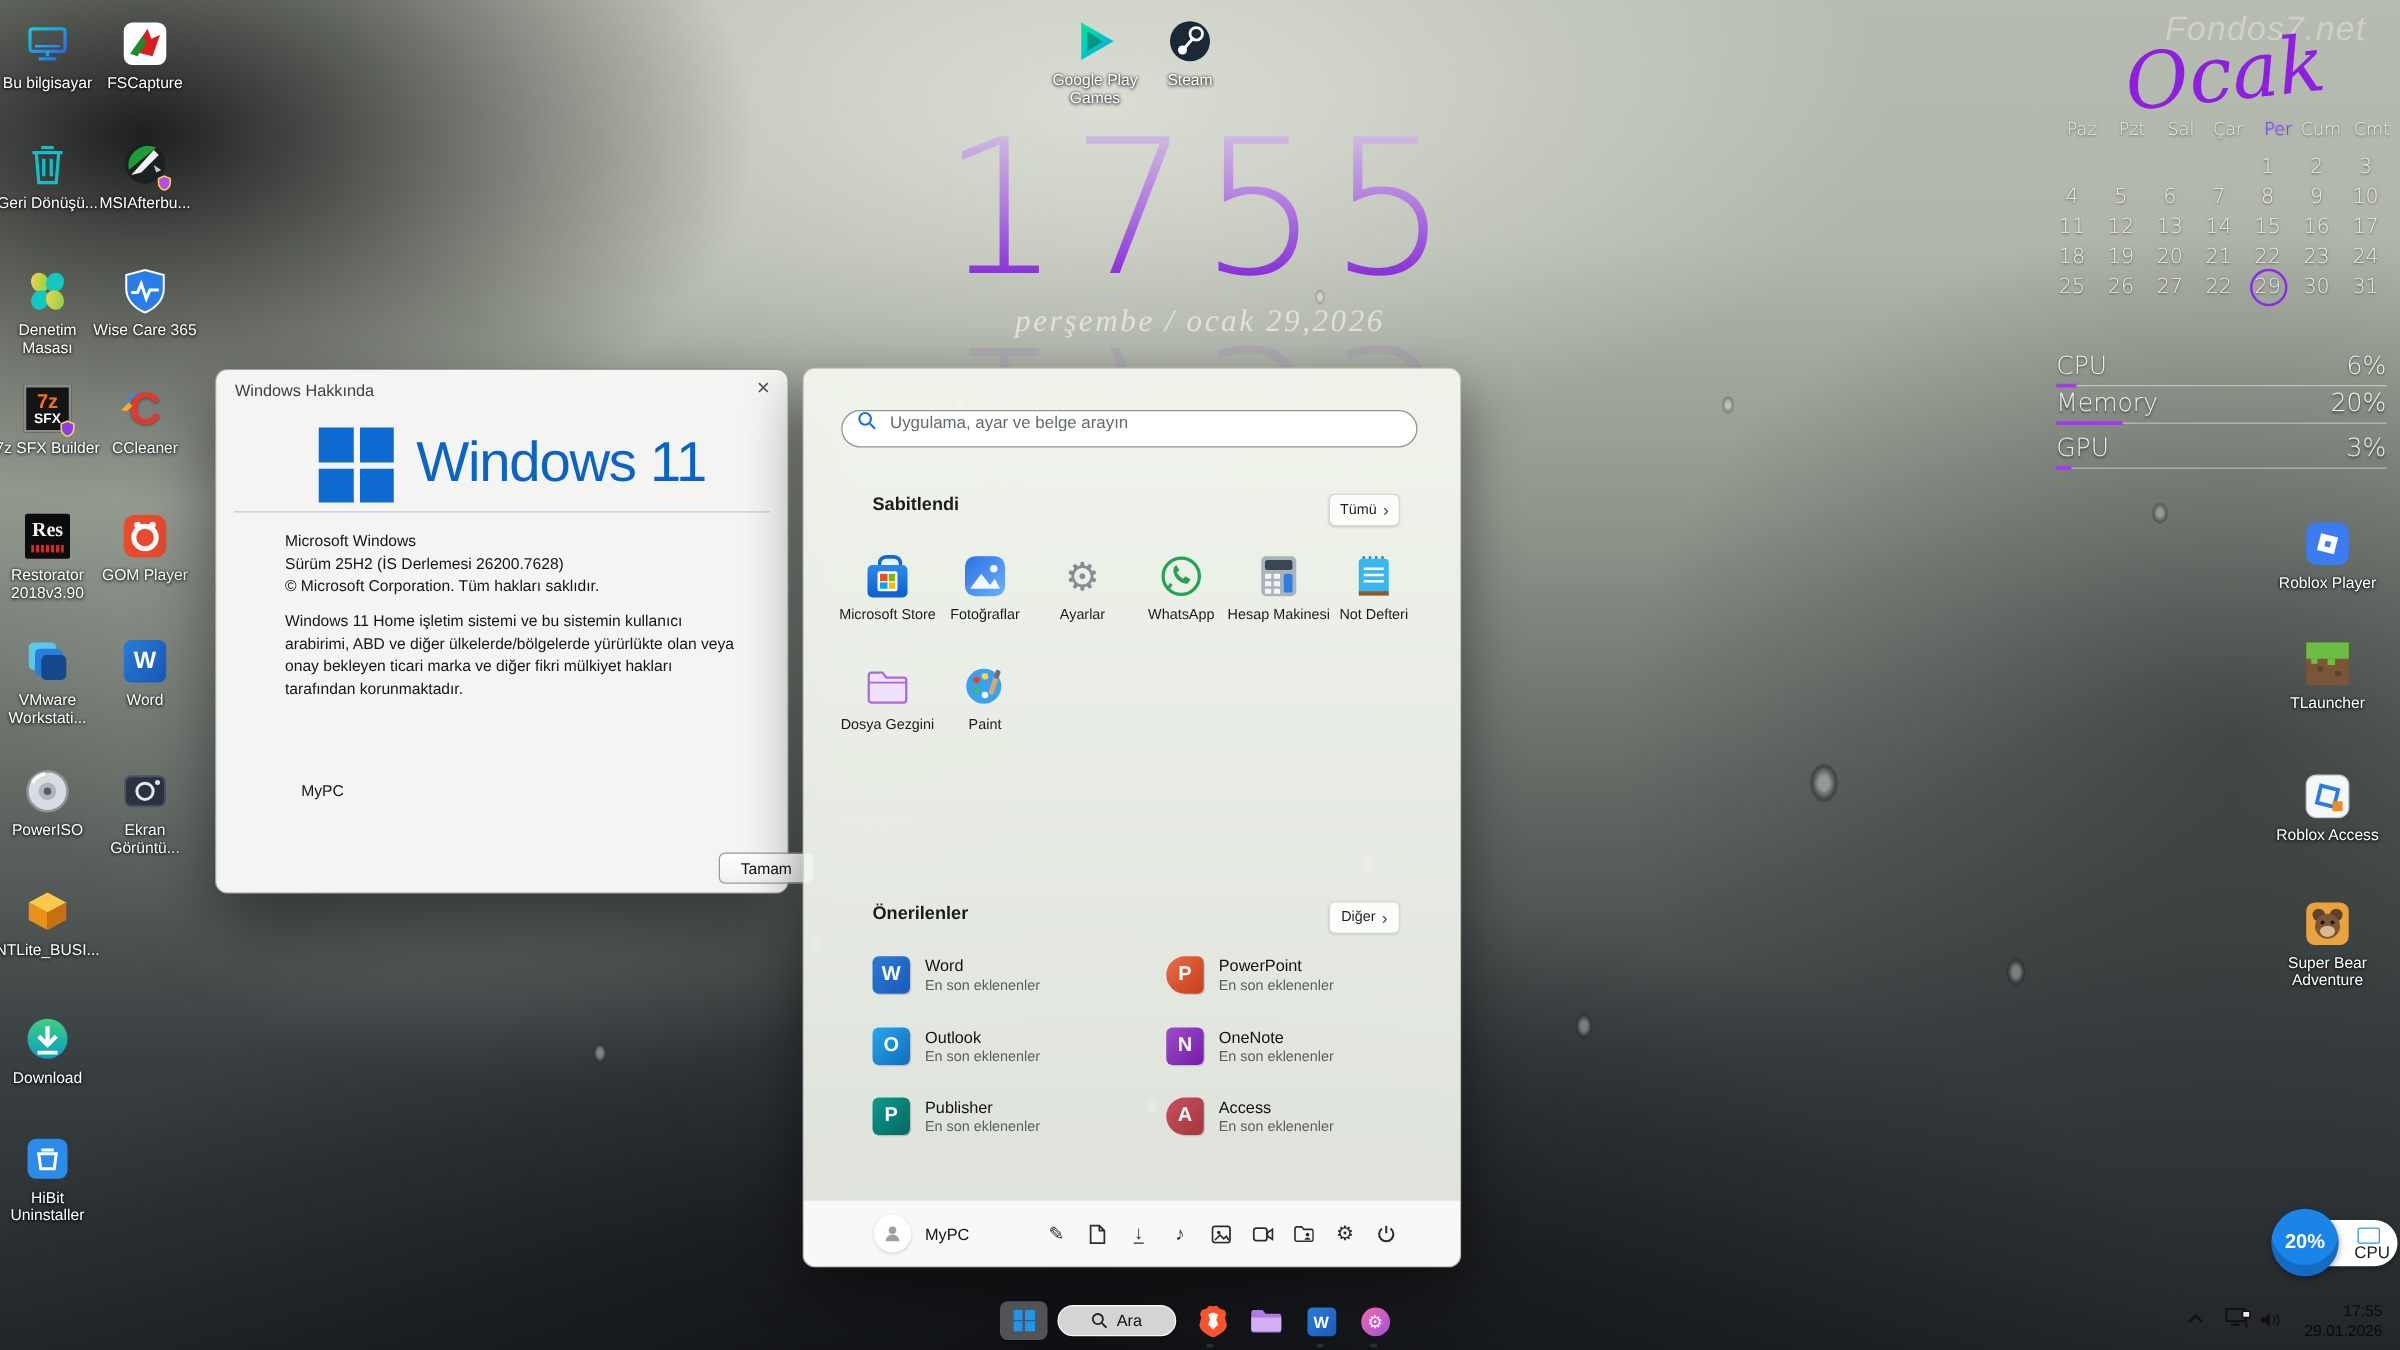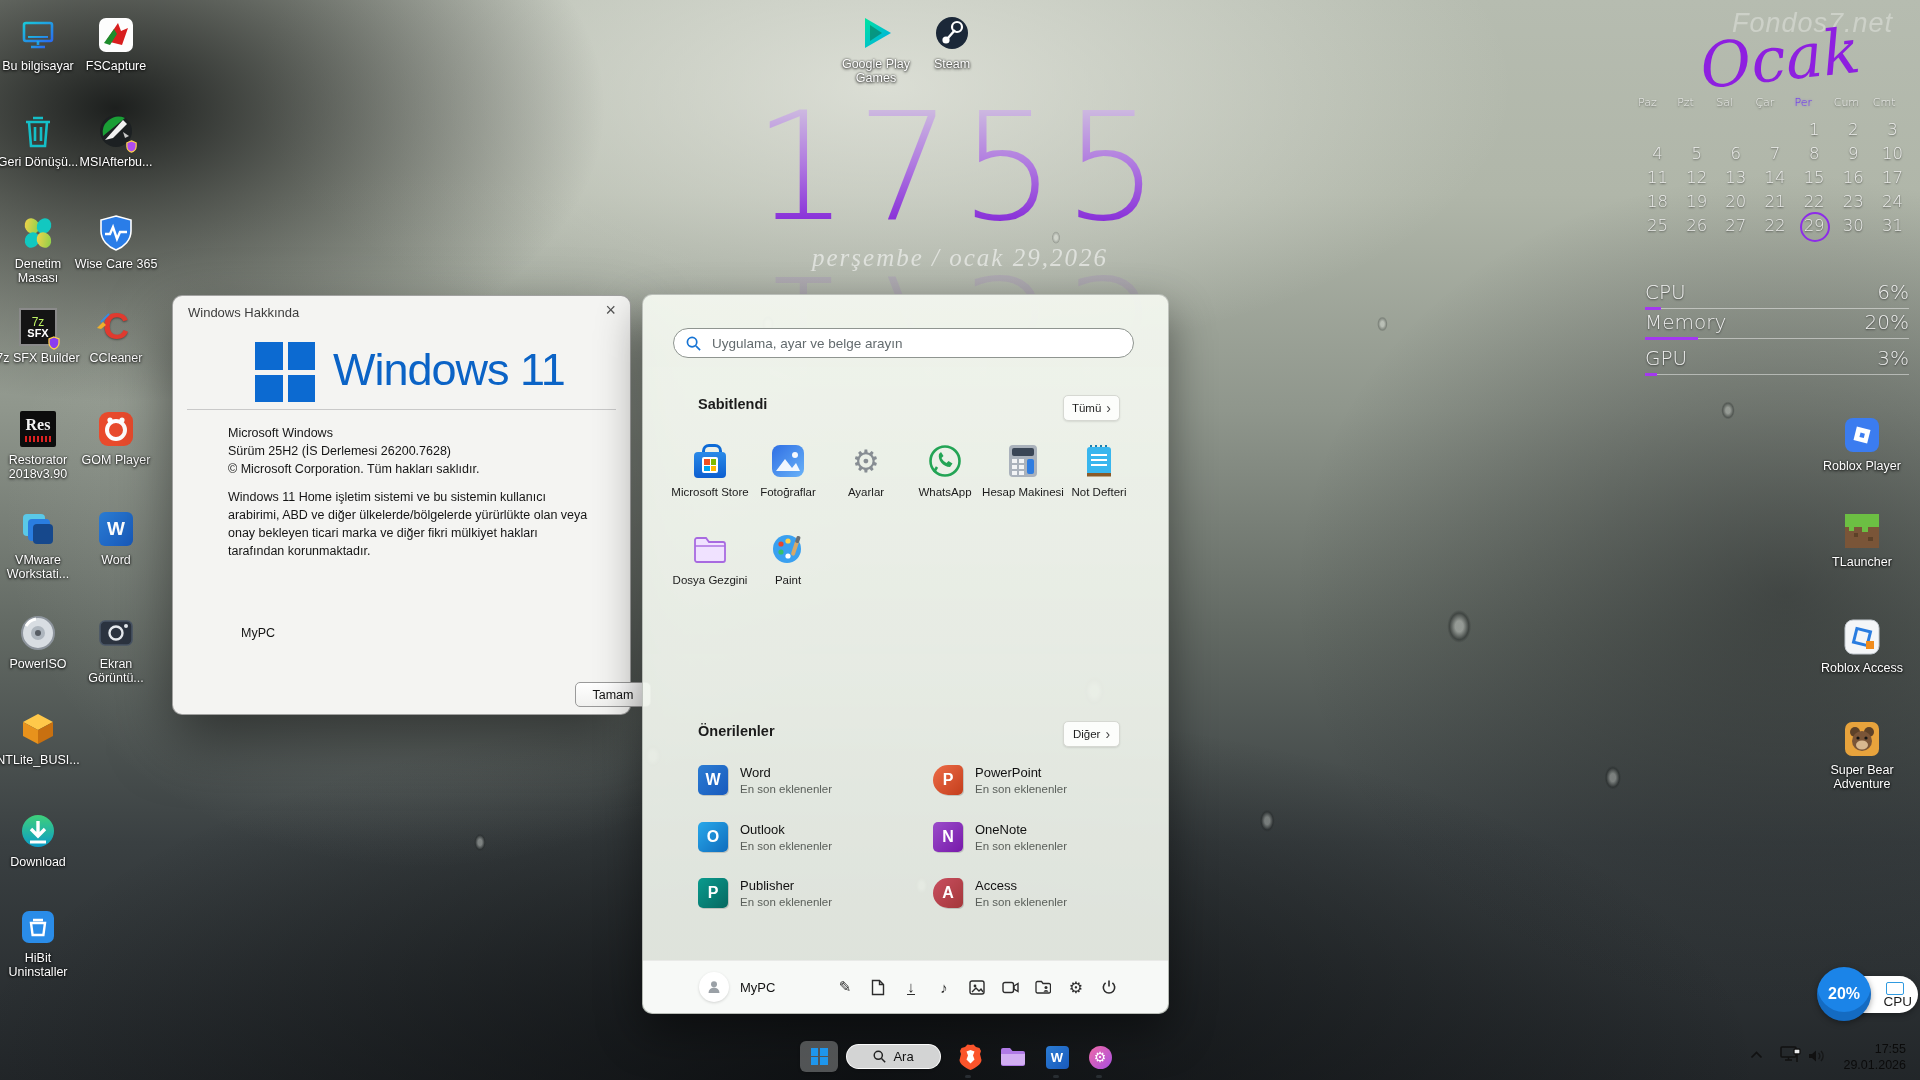--- a/index.html
+++ b/index.html
@@ -39,21 +39,21 @@
   .clock-date{margin-top:2px;font-size:25px;font-style:italic;color:rgba(255,255,255,.55);letter-spacing:2px;font-weight:300;font-family:Liberation Serif, serif;}
   .clock-reflect{transform:scaleY(-1);opacity:.10;margin-top:-18px;}
 
   
   .watermark{position:absolute;left:1732px;top:8px;font-size:27px;font-style:italic;color:rgba(255,255,255,.32);letter-spacing:1px;}
   .month-script{position:absolute;left:1700px;top:22px;font-family:"DejaVu Serif",serif;font-style:italic;
     font-size:62px;color:#8e1fe0;transform:rotate(-6deg);}
   .cal{position:absolute;left:1638px;top:96px;width:274px;color:rgba(255,255,255,.82);
     text-shadow:0 1px 2px rgba(0,0,0,.55);font-family:"DejaVu Sans",sans-serif;font-weight:300;}
   .cal-head,.cal-grid{display:grid;grid-template-columns:repeat(7,1fr);}
-  .cal-head span{font-size:11px;text-align:left;}
+  .cal-head span{font-size:14px;text-align:right;}
   .cal-head .hl{color:#6d34f2;text-shadow:0 0 2px rgba(109,52,242,.6);}
   .cal-grid{margin-top:9px;grid-auto-rows:24px;font-size:16.5px;}
   .cal-grid span{text-align:center;line-height:24px;}
   .cal-grid .today{position:relative;}
   .cal-grid .today:after{content:"";position:absolute;left:50%;top:50%;width:26px;height:26px;margin:-14px 0 0 -14px;
     border:2px solid #8d2ce8;border-radius:50%;}
 
   
   .sysmon{position:absolute;left:1645px;top:280px;width:264px;font-family:"DejaVu Sans",sans-serif;font-weight:300;
     color:rgba(255,255,255,.88);text-shadow:0 1px 2px rgba(0,0,0,.6);}
@@ -91,21 +91,21 @@
   .dlg-lic a{color:#0645ad;text-decoration:underline;}
   .dlg-licensee{position:absolute;left:68px;top:330px;}
   .dlg-ok{position:absolute;left:378px;top:386px;width:76px;height:25px;background:linear-gradient(#fff,#f1f1ef);
     border:1px solid #9a9a9a;border-radius:5px;font-size:12.5px;font-family:inherit;color:#111;margin-left:24px;}
 
   
   .menu{position:absolute;left:642px;top:294px;width:525px;height:718px;border-radius:10px;
     background:linear-gradient(180deg,rgba(243,247,239,.95),rgba(236,241,233,.93));
     border:1px solid rgba(130,135,130,.45);box-shadow:0 18px 45px rgba(0,0,0,.45);}
   .menu-search{position:absolute;left:30px;top:33px;width:461px;height:30px;box-sizing:border-box;border-radius:16px;
-    background:#fff;border:1px solid #8f9590;display:flex;align-items:center;padding:0 12px;gap:9px;}
+    background:#fff;border:1px solid #8f9590;display:flex;align-items:flex-start;padding:0 12px;gap:9px;}
   .menu-search input{border:none;outline:none;flex:1;font-size:13.5px;font-family:inherit;color:#333;background:transparent;}
   .menu-search input::placeholder{color:#636b6e;}
   .sec-label{position:absolute;left:55px;font-size:14.5px;font-weight:bold;color:#1b1b1b;}
   .sec-btn{position:absolute;left:420px;width:55px;height:24px;background:#fcfdfb;border:1px solid #d6d8d2;
     border-radius:5px;box-shadow:0 1px 2px rgba(0,0,0,.10);display:flex;align-items:center;justify-content:center;
     gap:5px;font-size:11.5px;color:#1e1e1e;cursor:default;}
   .sec-btn .chev{font-size:14px;color:#444;line-height:1;}
   .pin-item{position:absolute;width:78px;display:flex;flex-direction:column;align-items:center;cursor:default;}
   .pin-ic{width:36px;height:36px;display:flex;align-items:center;justify-content:center;position:relative;}
   .pin-label{margin-top:7px;font-size:11.5px;color:#1b1b1b;white-space:nowrap;}
@@ -261,21 +261,21 @@
           <ellipse cx="25" cy="12" rx="7" ry="8" fill="#12c8c0" transform="rotate(30 25 12)"></ellipse>
           <ellipse cx="13" cy="26" rx="7" ry="8" fill="#12c8c0" transform="rotate(30 13 26)"></ellipse>
           <ellipse cx="25" cy="26" rx="7" ry="8" fill="url(#g2)" transform="rotate(-30 25 26)"></ellipse>
         </svg>
     </div>
     <div class="dt-label">Denetim Masası</div>
   </div>
   <div class="dt-item" style="left:-5px;top:306px">
     <div class="dt-ic">
       <div style="width:34px;height:34px;background:#141414;border:2px solid #8a8a8a;display:flex;flex-direction:column;align-items:center;justify-content:center;line-height:1">
-        <span style="color:#bef264;font-size:12px;font-weight:normal">7z</span>
+        <span style="color:#f97316;font-size:16px;font-weight:bold">7z</span>
         <span style="color:#fff;font-size:11px;font-weight:bold">SFX</span>
       </div>
       <svg width="14" height="14" viewBox="0 0 14 14" style="position:absolute;right:-2px;bottom:-2px">
           <path d="M7 1l5 2v4c0 3-2.5 5.5-5 6C4.5 12.5 2 10 2 7V3z" fill="#8a3cf0" stroke="#ffd24a" stroke-width="1.3"></path>
         </svg>
     </div>
     <div class="dt-label">7z SFX Builder</div>
   </div>
   <div class="dt-item" style="left:-5px;top:408px">
     <div class="dt-ic">

